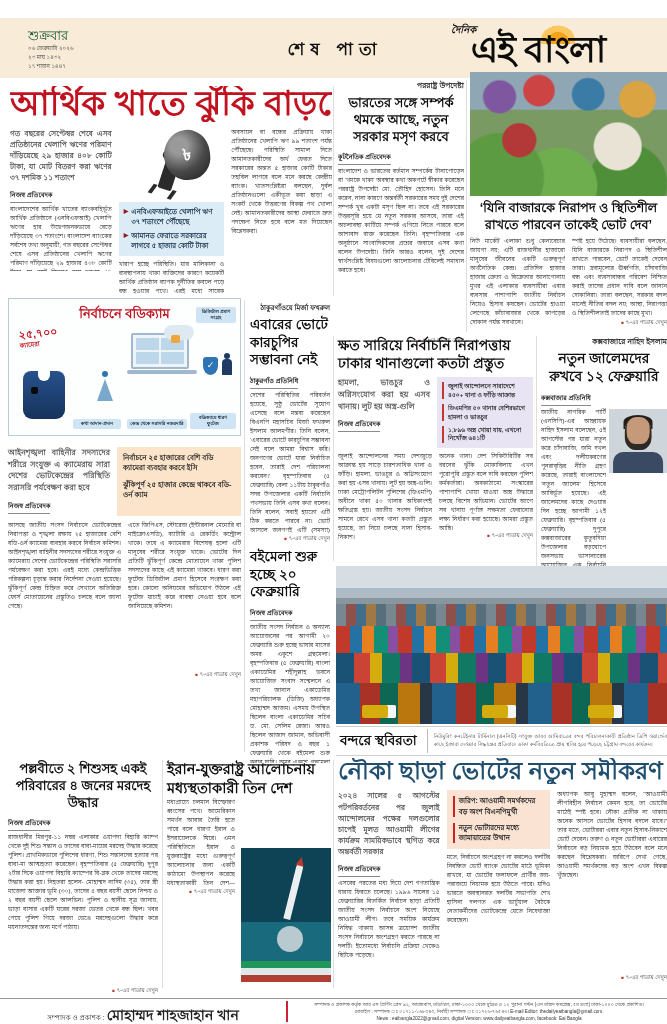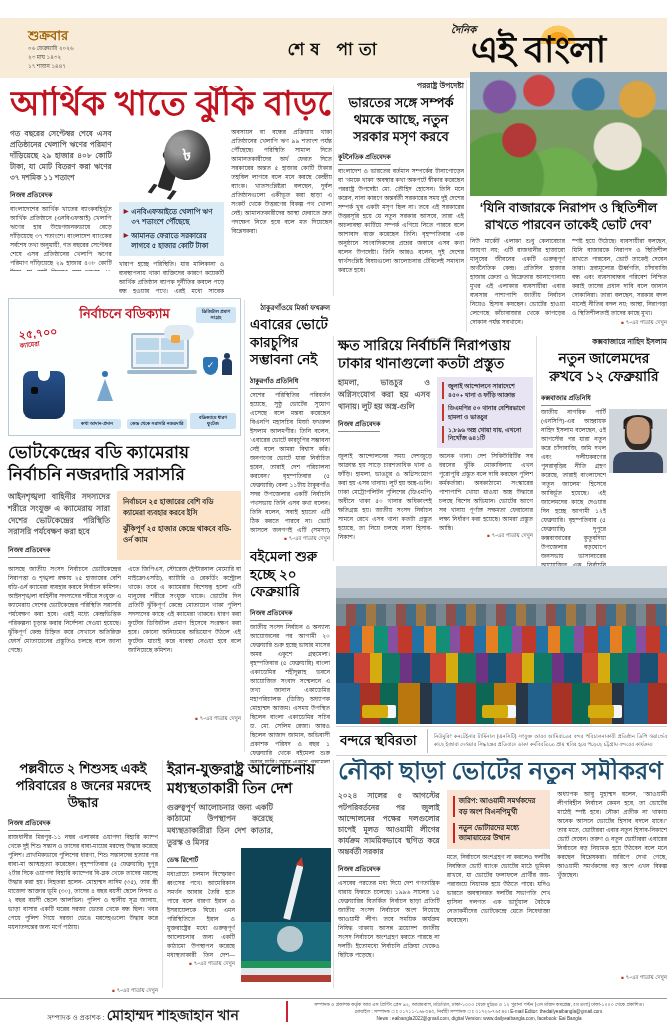--- a/index.html
+++ b/index.html
@@ -6,21 +6,21 @@
   html,body { background:#e9e9e9; }
   .page {
     position:relative; width:667px; height:1024px; margin:0 auto;
     background:#ffffff; overflow:hidden;
     font-family:"Liberation Sans", sans-serif; color:#1a1a1a;
   }
   .abs { position:absolute; }
 
   
   .band { position:absolute; left:0; top:18px; width:667px; height:60px; background:#f8ecd8; }
-  .day { position:absolute; left:28px; top:8px; font-size:13px; font-weight:bold; color:#a16207; }
+  .day { position:absolute; left:28px; top:8px; font-size:13px; font-weight:normal; color:#14532d; }
   .dates { position:absolute; left:28px; top:26px; font-size:5.6px; line-height:1.6; color:#3a3a3a; }
   .pagelabel { position:absolute; left:240px; top:18px; width:190px; text-align:center;
     font-size:17px; font-weight:bold; letter-spacing:6px; color:#111; }
   .masthead { position:absolute; right:14px; top:4px; width:230px; height:54px; }
   .m-sun { position:absolute; right:78px; top:2px; width:34px; height:20px;
     background:radial-gradient(circle at 50% 100%, #f7a21b 0 45%, #fbc75e 46% 70%, transparent 71%);
     border-radius:40px 40px 0 0; }
   .m-prefix { position:absolute; left:28px; top:0; font-size:10px; font-weight:bold; font-style:italic; color:#111; }
   .m-title { position:absolute; left:0; top:10px; width:230px; text-align:center;
     font-size:36px; font-weight:900; letter-spacing:-1px; color:#0c0c0c; line-height:1; }
@@ -248,21 +248,20 @@
     <div class="lockbx"></div>
     <div class="shield"><span>✓</span></div>
     <div class="figs"></div>
     <div class="chip" style="left:64px;bottom:6px;width:48px">কথা আদান-প্রদান</div>
     <div class="chip" style="left:118px;bottom:6px;width:60px">কেন্দ্র থেকে সরাসরি নজরদারি</div>
     <div class="chip" style="right:4px;bottom:6px;width:46px">বডিক্যামে ধারণ ফুটেজ</div>
     <div class="chip" style="right:4px;top:8px;width:40px">ডিজিটাল প্রমাণ সংগ্রহ</div>
   </div>
 
   <div class="abs" style="left:8px;top:442px;width:233px;height:314px">
-    <div class="h-xl">ভোটকেন্দ্রের বডি ক্যামেরায় নির্বাচনি নজরদারি সরাসরি</div>
     <div class="cols" style="margin-top:5px">
       <div style="width:102px">
         <div class="lede">আইনশৃঙ্খলা বাহিনীর সদস্যদের শরীরে সংযুক্ত এ ক্যামেরায় সারা দেশের ভোটকেন্দ্রের পরিস্থিতি সরাসরি পর্যবেক্ষণ করা হবে</div>
         <div><span class="byline">নিজস্ব প্রতিবেদক</span></div>
       </div>
       <div class="orange-box" style="width:124px">
         <div class="item">নির্বাচনে ২৫ হাজারের বেশি বডি ক্যামেরা ব্যবহার করবে ইসি</div>
         <div class="item" style="margin-bottom:0">ঝুঁকিপূর্ণ ২৫ হাজার কেন্দ্রে থাকবে বডি-ওর্ন ক্যাম</div>
       </div>
     </div>
@@ -348,24 +347,20 @@
     <div class="marker"><span class="mk-sq">■</span><span>৭-এর পাতায় দেখুন</span></div>
   </div>
 
   <div class="abs" style="left:167px;top:760px;width:164px;height:228px">
     <div class="h-lg" style="font-size:14.5px">ইরান-যুক্তরাষ্ট্র আলোচনায় মধ্যস্থতাকারী তিন দেশ</div>
     <div class="missile-photo" style="position:absolute;right:0;top:88px;width:90px;height:134px">
       <div class="smoke"></div>
       <div class="rocket"></div>
       <div class="flagbar"></div>
     </div>
-    <div style="width:106px;margin-top:4px">
-      <div class="lede">গুরুত্বপূর্ণ আলোচনার জন্য একটি কাঠামো উপস্থাপন করেছে মধ্যস্থতাকারীরা তিন দেশ কাতার, তুরস্ক ও মিসর</div>
-      <div><span class="byline">ডেস্ক রিপোর্ট</span></div>
-    </div>
     <div class="body-sm" style="width:68px;height:88px">মধ্যপ্রাচ্যে চলমান বিস্ফোরণ ধ্বংসের পথে। আমেরিকান সমর্থন আবার তৈরি হতে পারে বলে ধারণা ইরান ও ইসরায়েলকে ঘিরে। এমন পরিস্থিতিতে ইরান ও যুক্তরাষ্ট্রের মধ্যে গুরুত্বপূর্ণ আলোচনার জন্য একটি কাঠামো উপস্থাপন করেছে মধ্যস্থতাকারী তিন দেশ— কাতার, তুরস্ক ও মিসর।</div>
     <div class="marker" style="width:68px"><span class="mk-sq">■</span><span>৭-এর পাতায় দেখুন</span></div>
   </div>
 
   <div class="abs" style="left:338px;top:758px;width:329px;height:230px">
     <div class="h-boat">নৌকা ছাড়া ভোটের নতুন সমীকরণ</div>
     <div class="cols" style="margin-top:6px;height:192px">
       <div style="width:102px">
         <div class="lede" style="font-size:7.4px">২০২৪ সালের ৫ আগস্টের পটপরিবর্তনের পর জুলাই আন্দোলনের পক্ষের দলগুলোর চাপেই মূলত আওয়ামী লীগের কার্যক্রম সাময়িকভাবে স্থগিত করে অন্তর্বর্তী সরকার</div>
         <div><span class="byline">নিজস্ব প্রতিবেদক</span></div>

